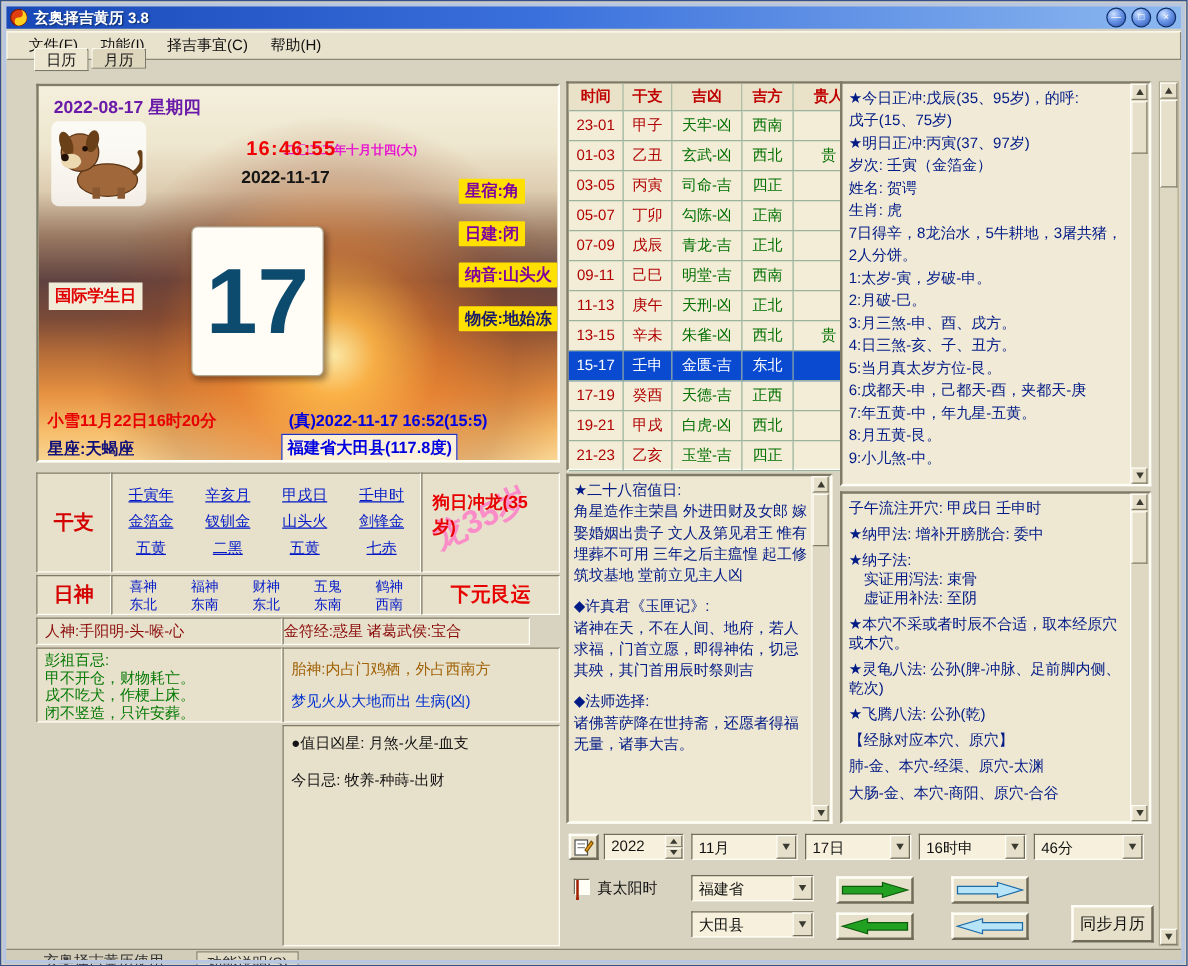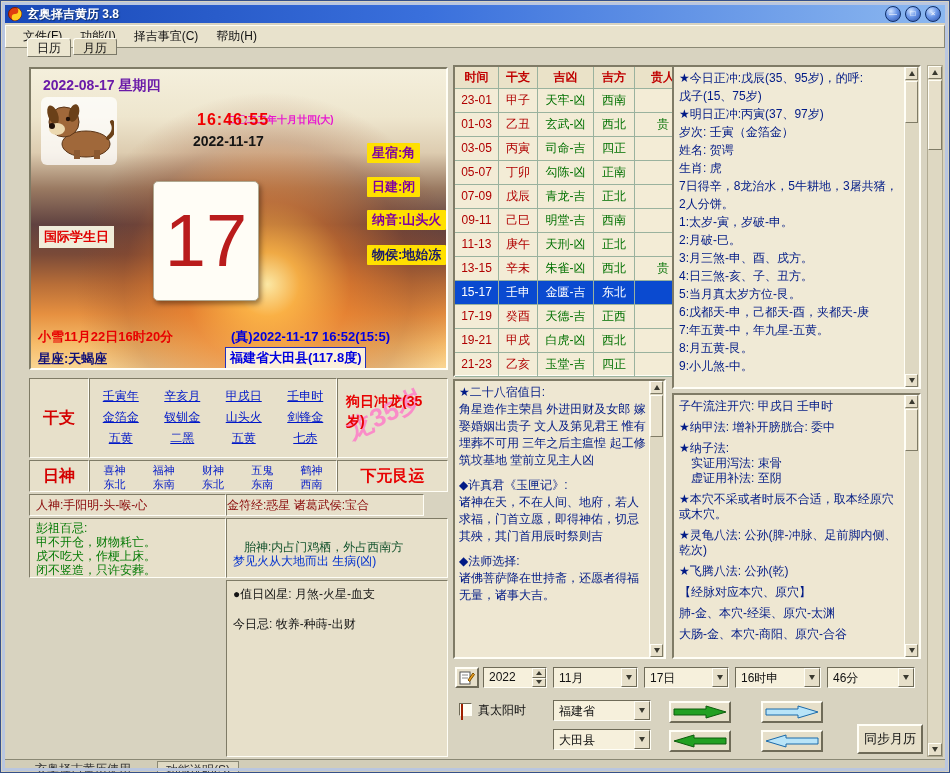--- a/index.html
+++ b/index.html
@@ -40,21 +40,21 @@
   #cal-date{left:162px;top:64px;color:#151515;font-weight:bold;font-size:14px;}
   #dogimg{left:10px;top:28px;width:74px;height:66px;background:rgba(255,255,255,.75);border-radius:6px;padding:1px;}
   .chip{background:#ffe000;color:#8000a0;font-weight:bold;font-size:13px;padding:1px 5px;border-radius:1px;white-space:nowrap;}
   #chip-xingxiu{left:336px;top:74px;}
   #chip-rijian{left:336px;top:108px;}
   #chip-nayin{left:336px;top:141px;}
   #chip-wuhou{left:336px;top:176px;color:#1a1a6a;}
   #festival{left:8px;top:157px;background:rgba(255,255,235,.9);color:#e00000;font-weight:bold;font-size:13px;padding:2px 5px;}
   #daycard{left:122px;top:112px;width:104px;height:118px;background:#fffdf6;border:1px solid #b0a890;border-radius:5px;
     box-shadow:2px 3px 5px rgba(40,20,10,.45);display:flex;align-items:center;justify-content:center;}
-  #daynum{font-size:74px;font-weight:normal;color:#b91c1c;line-height:1;}
+  #daynum{font-size:74px;font-weight:bold;color:#0c4a6e;line-height:1;}
   #cal-jieqi{left:7px;top:259px;color:#e80000;font-weight:bold;font-size:13px;}
   #cal-true{left:200px;top:259px;color:#0000e0;font-size:13px;font-weight:bold;}
   #cal-const{left:7px;top:281px;color:#101078;font-weight:bold;font-size:13px;}
   #cal-loc{left:194px;top:278px;color:#0000e0;font-size:13px;font-weight:bold;background:rgba(255,254,240,.85);
     border:1px solid #2030c0;padding:1px 4px;}
   
   #htable{left:452px;top:64px;width:241px;height:312px;background:#f3ecd6;}
   .hgrid{display:grid;grid-template-columns:44px 39px 56px 41px 1fr;}
   .hc{border-right:1px solid #9ab29e;border-bottom:1px solid #9ab29e;text-align:center;height:23px;line-height:23px;overflow:hidden;white-space:nowrap;}
   .hc.hdr{background:#eae2c8;color:#c00000;font-weight:bold;height:21px;line-height:21px;}
@@ -91,21 +91,21 @@
     color:#d40000;font-weight:bold;font-size:16px;}
   #rsmain{left:88px;top:459px;width:248px;height:32px;display:flex;}
   .rscol{flex:1;text-align:center;font-size:11px;line-height:14px;color:#0018c8;padding-top:2px;}
   #rsyun{left:336px;top:459px;width:111px;height:32px;display:flex;align-items:center;justify-content:center;
     color:#e80000;font-weight:bold;font-size:16px;}
   
   #renshen{left:28px;top:493px;width:197px;height:22px;line-height:20px;padding-left:6px;color:#8a0a0a;}
   #jinfu{left:225px;top:493px;width:198px;height:22px;line-height:20px;padding-left:0;color:#8a0a0a;}
   #pengzu{left:28px;top:517px;width:197px;height:60px;color:#057a05;line-height:14px;padding:2px 0 0 6px;}
   #taishenbox{left:225px;top:517px;width:222px;height:60px;}
-  #taishen{position:absolute;left:17px;top:8px;color:#14532d;margin-top:12px;}
+  #taishen{position:absolute;left:6px;top:8px;color:#a16207;}
   #dream{position:absolute;left:6px;top:34px;color:#0030d0;}
   #jixing{left:28px;top:579px;width:197px;height:177px;color:#d40000;padding:5px 6px;line-height:16px;}
   #xiongxing{left:225px;top:579px;width:222px;height:177px;color:#141414;padding:5px 6px;line-height:16px;}
   .gap12{height:14px;}
   
   #xiu28{left:452px;top:378px;width:213px;height:280px;background:#eee7d2;}
   #xiu28content{position:absolute;left:4px;top:3px;right:17px;bottom:3px;overflow:hidden;color:#001a86;}
   .xtitle{line-height:17px;}
   .xbody{line-height:17px;}
   .xgap{height:8px;}

